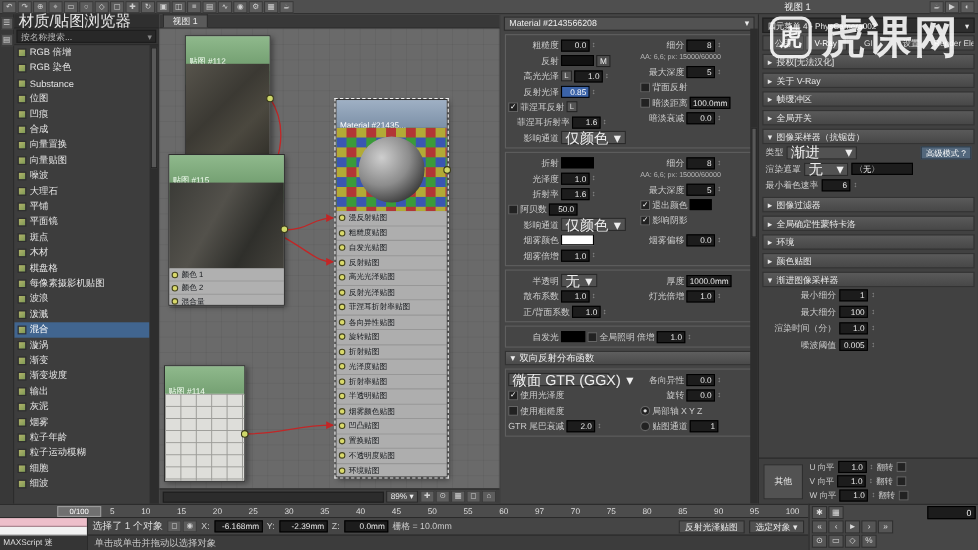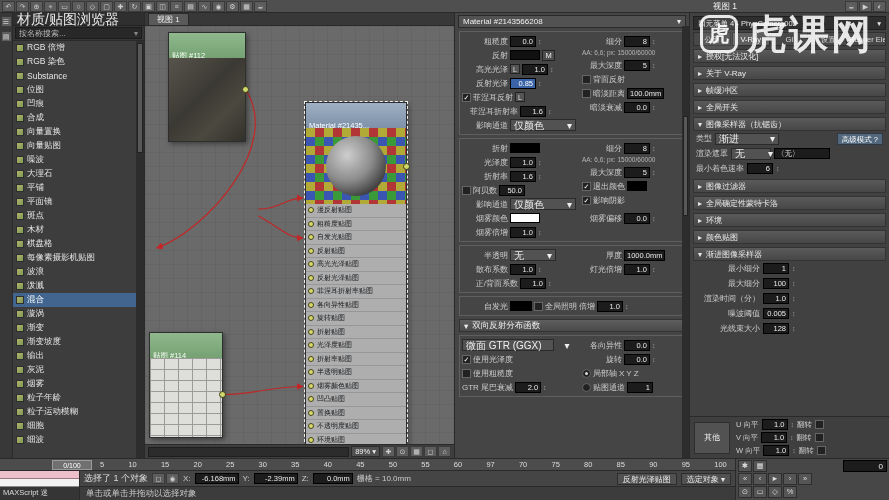--- a/index.html
+++ b/index.html
@@ -72,21 +72,21 @@
   .group{border:1px solid #5f5f5f;margin:3px 4px 2px 4px;padding:2px 2px}
   .cols{display:flex}
   .colL{width:120px}
   .colR{flex:1}
   .prow{display:flex;align-items:center;height:14px;gap:2px;white-space:nowrap}
   .plabel{color:#ccc;font-size:8px;text-align:right}
   .w46{width:46px}.w56{width:56px}.w40{width:40px}
   .num{background:#1c1c1c;color:#e8e8e8;font-size:7.5px;height:11px;line-height:10px;padding:0 2px;min-width:26px;text-align:right;border:1px solid #000;display:inline-block}
   .num.sel{background:#3b63a8;color:#fff}
   .spin{color:#999;font-size:7px}
-  .dd{background:#525252;border:1px solid #2a2a2a;height:12px;font-size:10px;line-height:11px;padding:0 3px;display:inline-flex;gap:23px;color:#eee;align-items:center}
+  .dd{background:#525252;border:1px solid #2a2a2a;height:12px;font-size:13px;line-height:11px;padding:0 3px;display:inline-flex;gap:5px;color:#eee;align-items:center}
   .sw{width:30px;height:10px;border:1px solid #000;display:inline-block}
   .cb{width:9px;height:9px;background:#222;border:1px solid #666;font-size:7px;line-height:8px;color:#fff;text-align:center;display:inline-block}
   .mapbtn{min-width:13px;height:11px;background:#4e4e4e;border:1px solid #222;font-size:7.5px;line-height:10px;color:#eee;text-align:center;display:inline-block}
   .lockbtn{width:10px;height:10px;background:#555;border:1px solid #222;font-size:7px;line-height:9px;color:#ddd;text-align:center;display:inline-block}
   .aatext{font-size:6.5px;color:#b5b5b5;height:10px;line-height:10px;white-space:nowrap}
   .radio{width:9px;height:9px;border-radius:50%;background:#222;border:1px solid #666;display:inline-block;position:relative}
   .radio.on::after{content:"";position:absolute;left:2px;top:2px;width:3px;height:3px;border-radius:50%;background:#ddd}
   .rollhead{height:13px;background:linear-gradient(#5e5e5e,#4a4a4a);border:1px solid #333;margin:3px 4px;font-size:8.5px;display:flex;align-items:center;padding:0 4px;gap:4px;color:#eee}
   #params .vscroll2{position:absolute;right:0;top:13px;bottom:0;width:7px;background:#2d2d2d}
   #params .vscroll2 .thumb{position:absolute;left:1px;right:1px;top:90px;height:100px;background:#585858;border:1px solid #222}
@@ -332,29 +332,50 @@
         <path d="M78,369 C110,369 126,361 158,361" stroke="#c22626" stroke-width="1.2" fill="none" marker-end="url(#arr)"></path>
       </svg>
 
       <div class="node green" style="left:23px;top:6px;width:78px;height:110px">
         <div class="nh">贴图 #112</div>
         <div class="ns">Bitmap</div>
         <div class="nthumb concrete"></div>
         <span class="sock out" style="top:53px"></span>
       </div>
 
+      <div class="node green" style="left:8px;top:114px;width:106px;height:138px">
+        <div class="nh">贴图 #115</div>
+        <div class="ns">Mix</div>
+        <div class="mixthumb"></div>
+        <div class="nslots">
+
+        <div class="nslot">
+              <span class="dot"></span>
+              <span>颜色 1</span>
+            </div>
+            <div class="nslot">
+              <span class="dot"></span>
+              <span>颜色 2</span>
+            </div>
+            <div class="nslot">
+              <span class="dot"></span>
+              <span>混合量</span>
+            </div>
+          </div>
+        <span class="sock out" style="top:64px"></span>
+      </div>
 
       <div class="node green" style="left:4px;top:306px;width:74px;height:106px">
         <div class="nh">贴图 #114</div>
         <div class="ns">Tiles</div>
         <div class="nthumb tiles"></div>
         <span class="sock out" style="top:58px"></span>
       </div>
 
-      <div class="node mat" style="left:160px;top:76px;width:102px;height:344px">
+      <div class="node mat" style="left:160px;top:64px;width:102px;height:344px">
         <div class="nh">Material #21435...</div>
         <div class="ns">VRayMtl</div>
         <div class="preview">
             <div class="sphere"></div>
           </div>
         <div class="mslots">
 
         <div class="mslot">
               <span class="dot"></span>
               <span>漫反射贴图</span>
@@ -799,25 +820,20 @@
         <span class="spin">↕</span>
       </div>
     <div class="rrow">
         <span class="rlabel" style="width:64px;text-align:right">渲染时间（分）</span>
         <span class="num">1.0</span>
         <span class="spin">↕</span>
       </div>
     <div class="rrow">
         <span class="rlabel" style="width:64px;text-align:right">噪波阈值</span>
         <span class="num">0.005</span>
-        <span class="spin">↕</span>
-      </div>
-    <div class="rrow">
-        <span class="rlabel" style="width:64px;text-align:right">光线束大小</span>
-        <span class="num">128</span>
         <span class="spin">↕</span>
       </div>
   </div>
 
   <div id="coordsmini">
     <div class="sidetab">其他</div>
     <div style="display:flex;flex-direction:column;gap:1px">
 
     <div class="uvrow">
           <span class="rlabel">U 向平</span>

